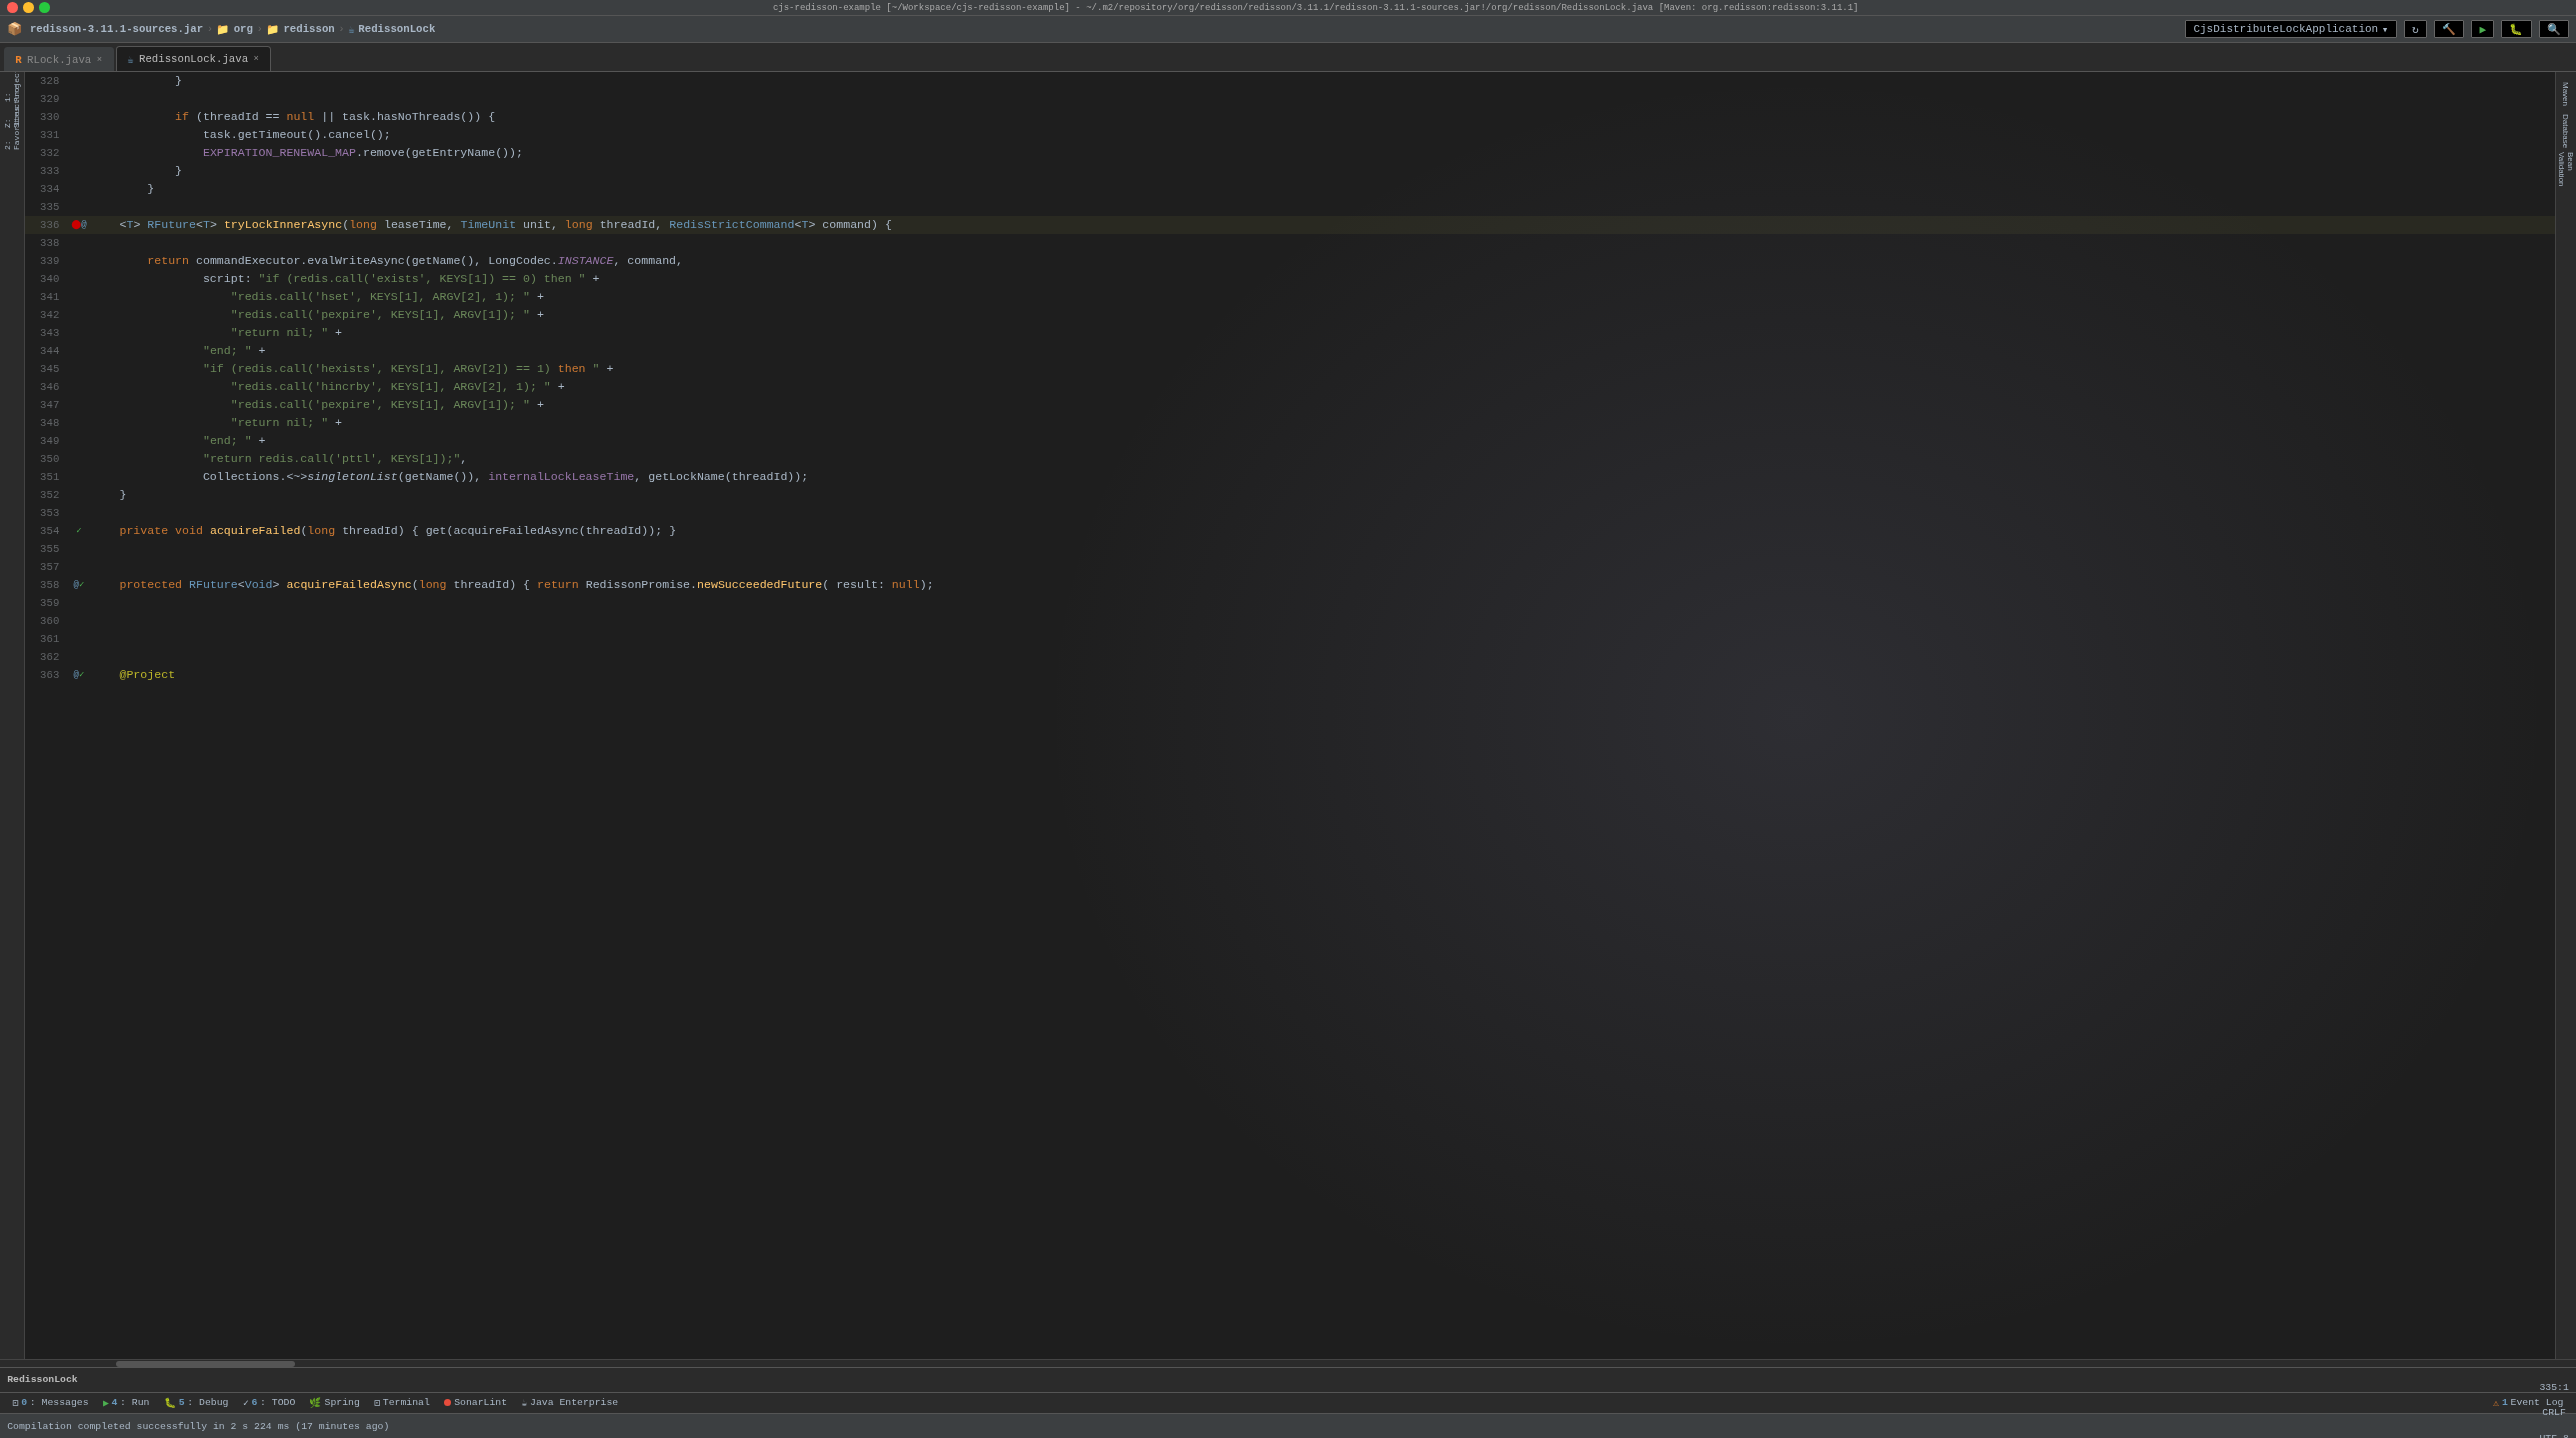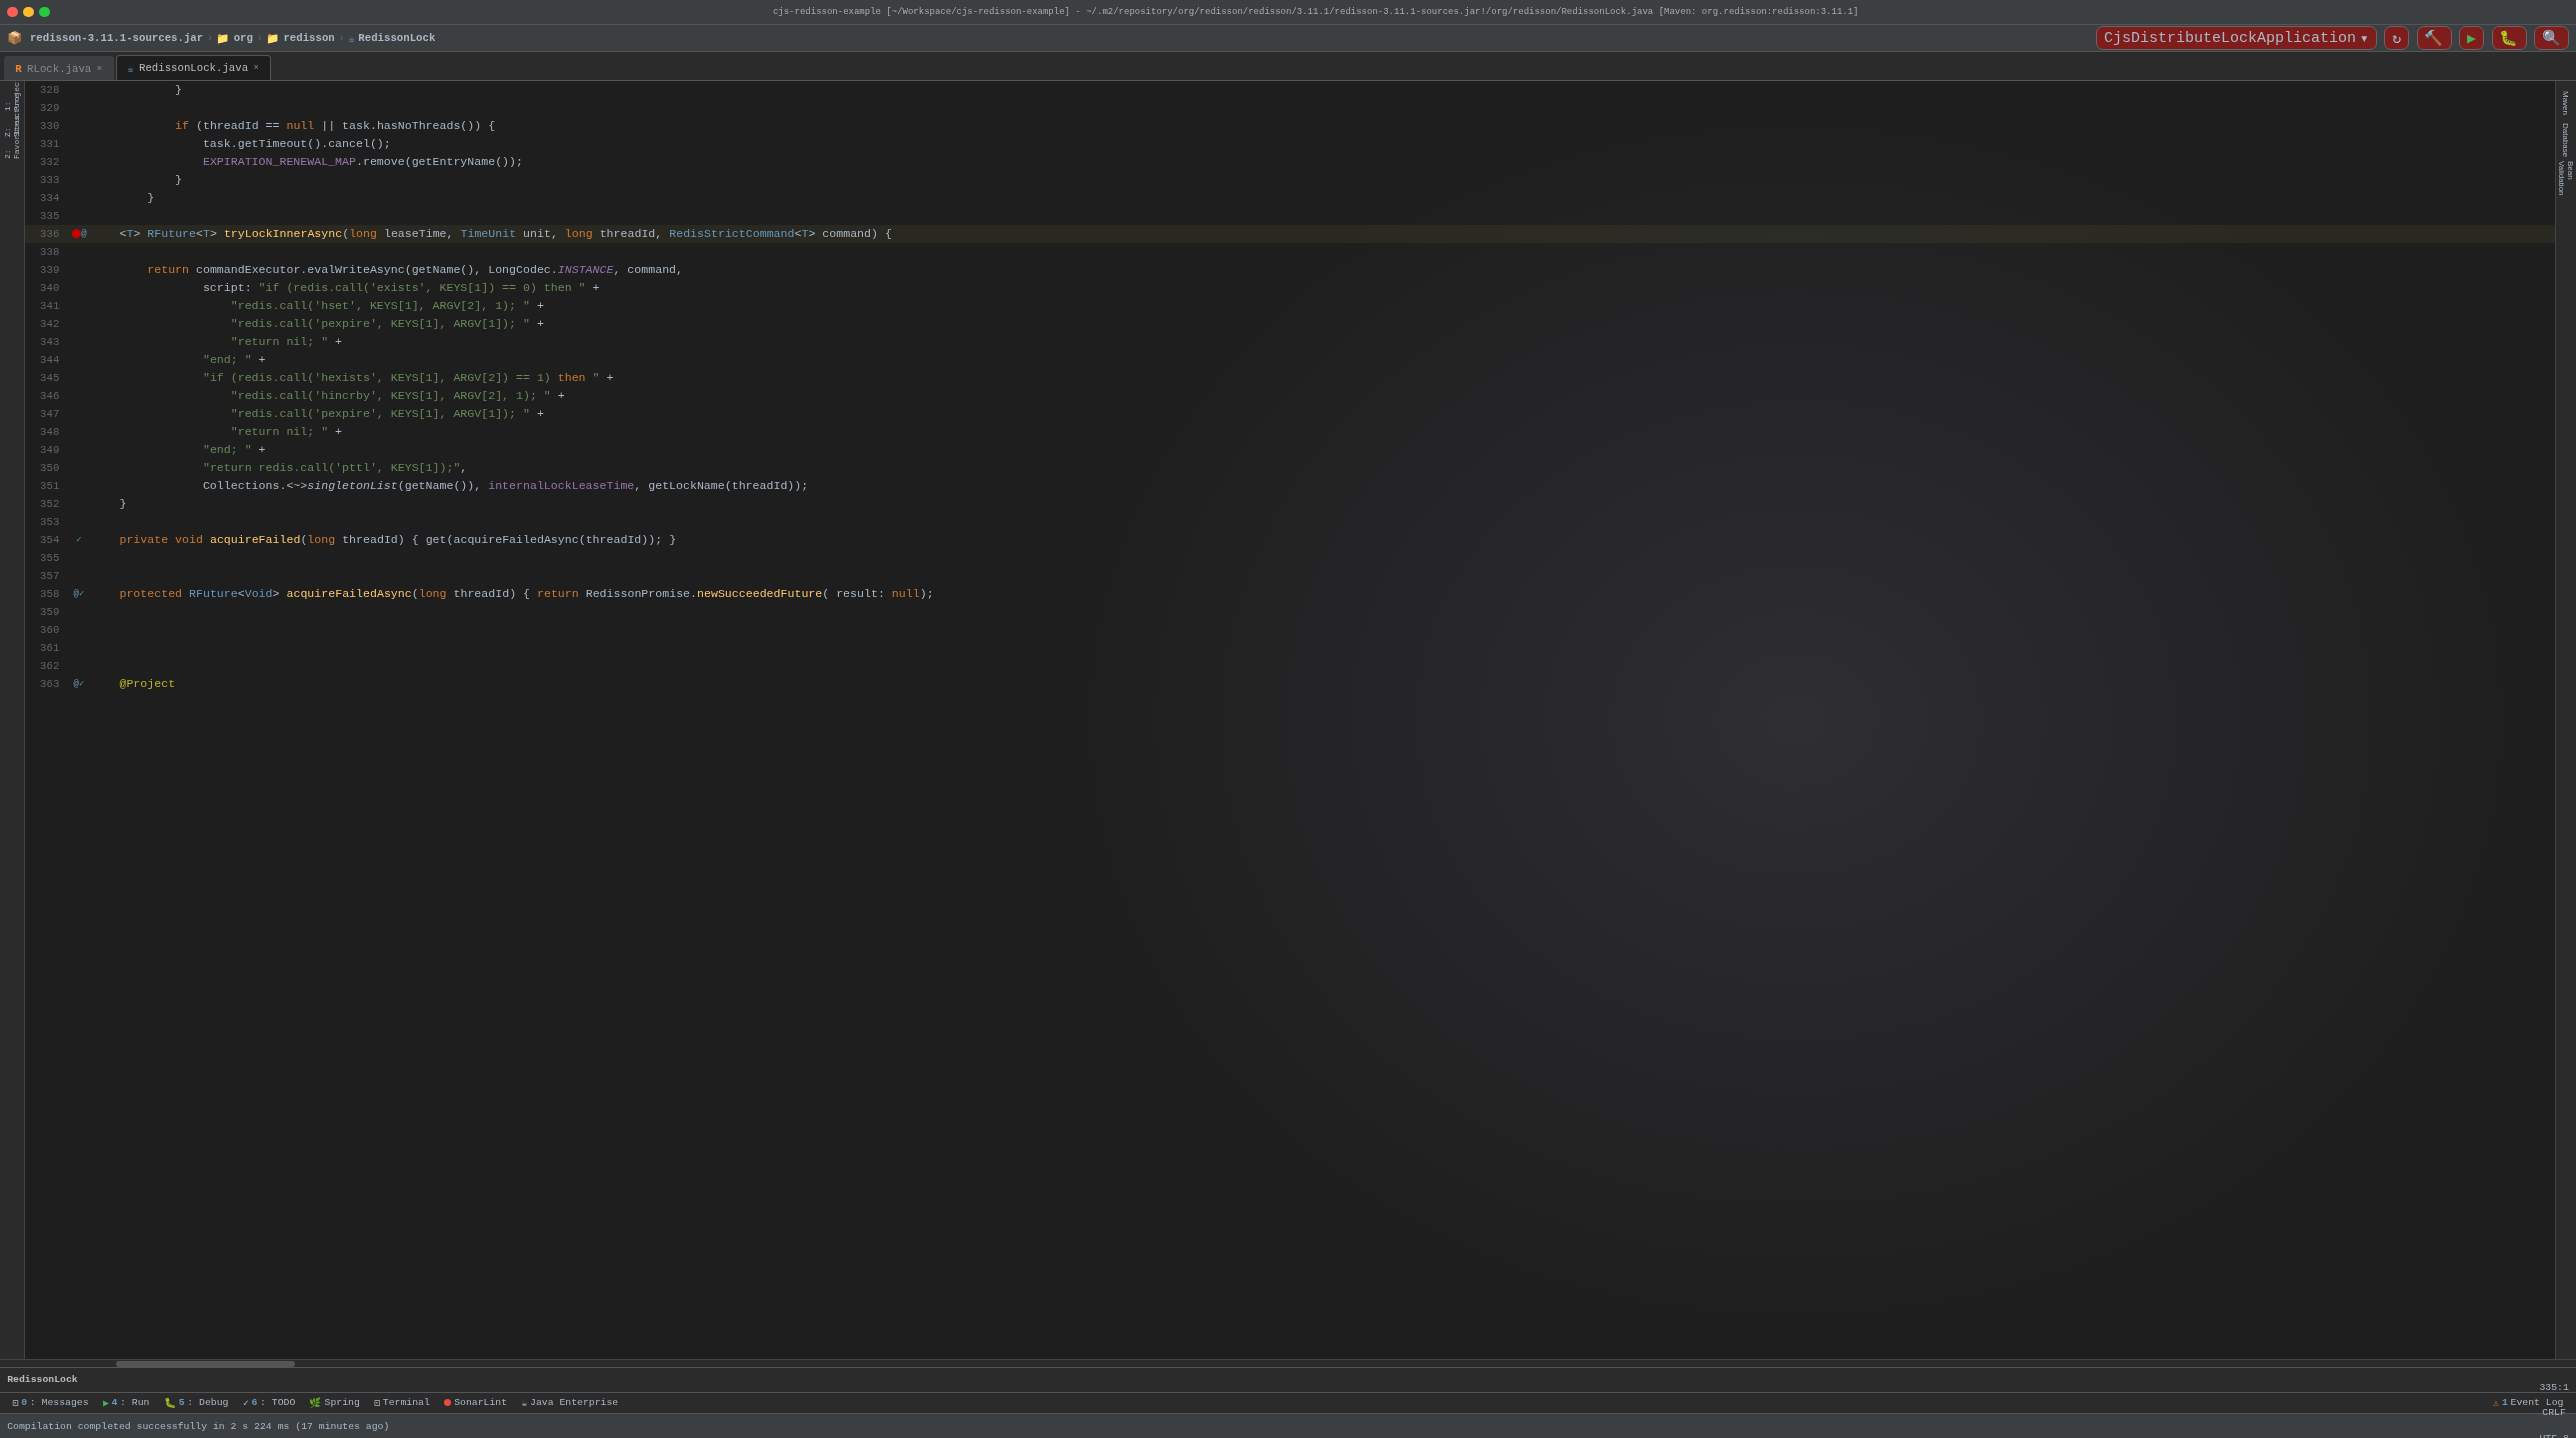--- a/index.html
+++ b/index.html
@@ -10,21 +10,21 @@
       color: #a9b7c6;
       height: 100vh;
       overflow: hidden;
       display: flex;
       flex-direction: column;
     }
 
     
     #title-bar {
       background: #3c3f41;
-      height: 25px;
+      height: 16px;
       display: flex;
       align-items: center;
       padding: 0 7px;
       gap: 5.4px;
       border-bottom: 0.9px solid #555;
       flex-shrink: 0;
     }
     .traffic-lights {
       display: flex;
       gap: 5.4px;
@@ -70,26 +70,26 @@
       font-weight: bold;
     }
     .nav-breadcrumb-sep { color: #666; }
     .nav-right {
       margin-left: auto;
       display: flex;
       align-items: center;
       gap: 7.2px;
     }
     .nav-btn {
-      background: #7f1d1d;
+      background: #000000;
       border: 0.9px solid #666;
       color: #a9b7c6;
       padding: 1.8px 7.2px;
-      font-size: 15px;
-      border-radius: 7px;
+      font-size: 11px;
+      border-radius: 1px;
       cursor: pointer;
       display: flex;
       align-items: center;
       gap: 3.6px;
     }
 
     
     #tabs-bar {
       background: #2b2b2b;
       height: 29px;

